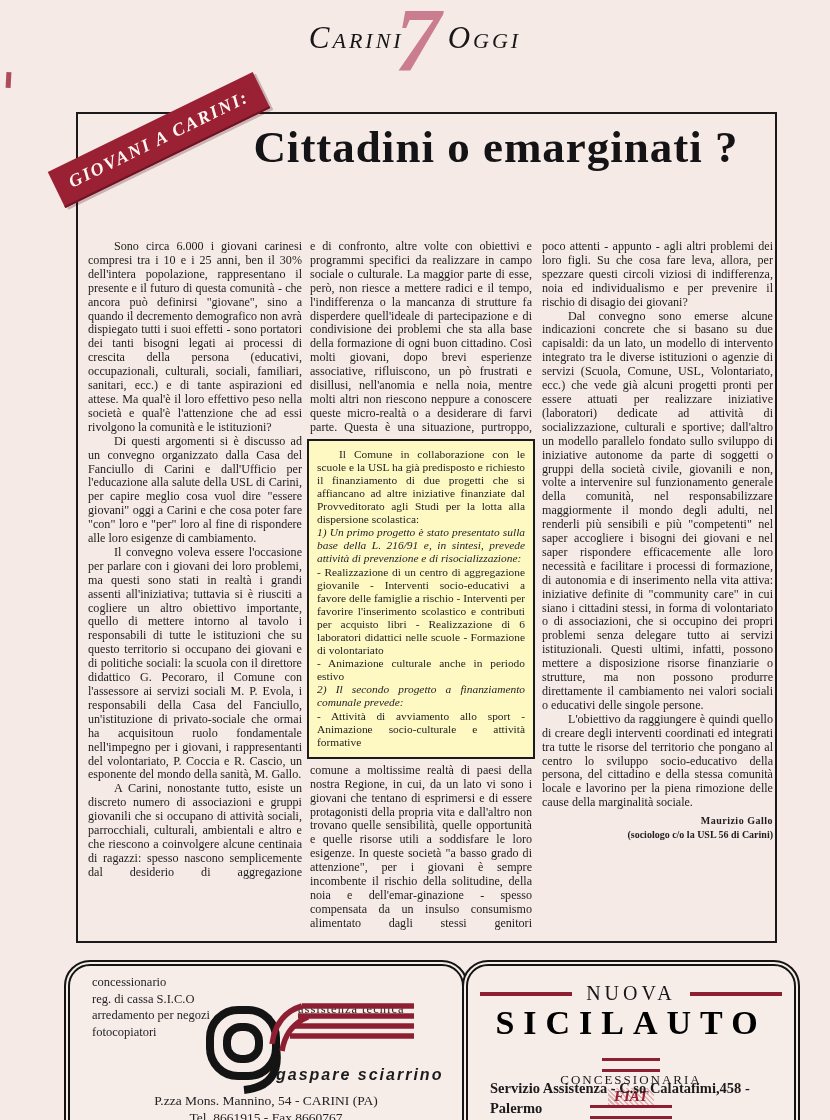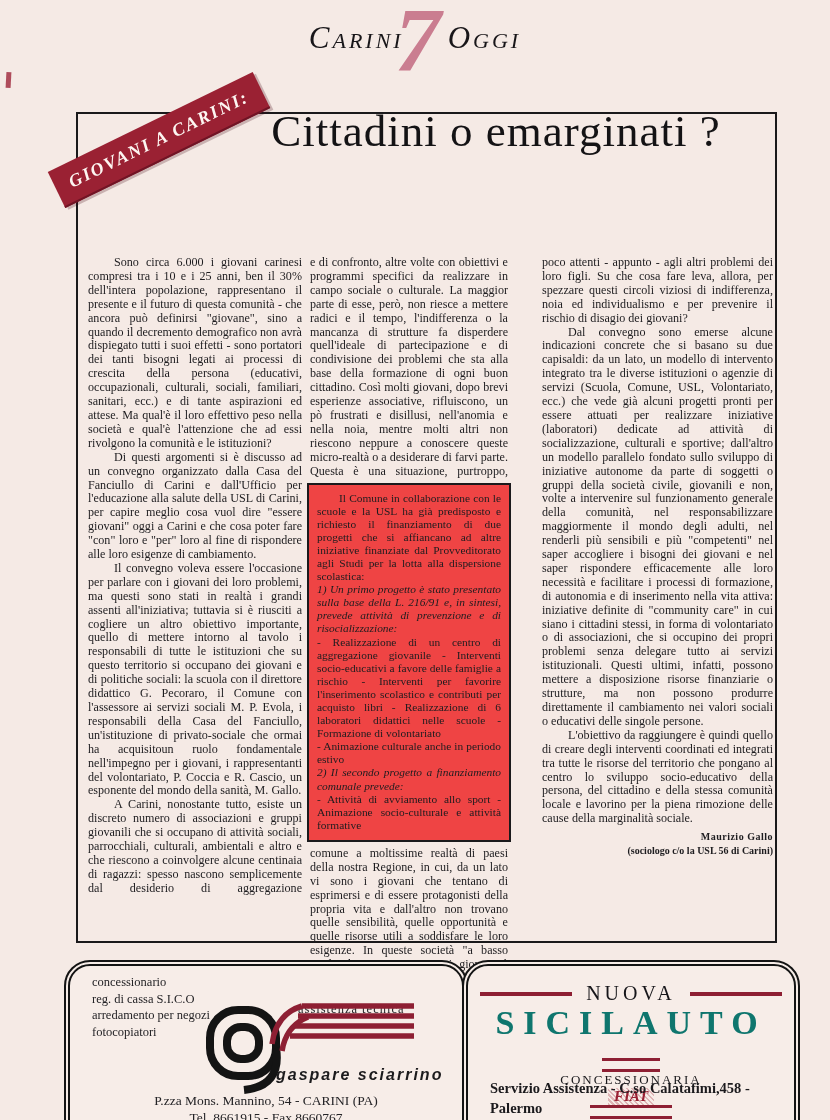--- a/index.html
+++ b/index.html
@@ -15,36 +15,36 @@
   .mh-word{position:relative;z-index:1;font-variant:small-caps;font-style:italic;font-size:31px;letter-spacing:3px;color:#181619;font-weight:500;}
   .mh-oggi{margin-left:40px;}
 
   
   .frame{position:absolute;left:76px;top:112px;width:697px;height:827px;border:2px solid #1a191b;background:transparent;}
 
   
   .ribbon{position:absolute;left:45px;top:120px;width:228px;height:38px;background:#9a2133;transform:rotate(-26deg);display:flex;align-items:center;justify-content:center;z-index:4;box-shadow:2px 3px 0 rgba(70,12,24,.25);border-bottom:2px solid #701425;}
   .ribbon span{color:#fdf6f2;font-style:italic;font-weight:bold;font-size:18px;letter-spacing:2px;white-space:nowrap;font-family:"Liberation Serif",serif;}
 
-  .title{position:absolute;left:228px;top:105px;width:536px;margin:0;text-align:center;font-size:45px;font-weight:normal;letter-spacing:1px;color:#141315;font-family:"Liberation Serif",serif;}
+  .title{position:absolute;left:228px;top:121px;width:536px;margin:0;text-align:center;font-size:45px;font-weight:bold;letter-spacing:1px;color:#141315;font-family:"Liberation Serif",serif;}
 
   .subtitle{position:absolute;left:100px;top:220px;width:460px;display:flex;align-items:center;}
   .bullet{width:13px;height:13px;border-radius:50%;background:#9a2133;margin-right:16px;flex:0 0 auto;}
   .subtitle-text{font-size:19px;font-weight:bold;font-style:italic;word-spacing:7px;letter-spacing:.5px;color:#1b1a1c;}
 
   
-  .col{position:absolute;top:256px;font-size:12.1px;line-height:13.9px;text-align:justify;color:#1d1c1f;z-index:1;}
+  .col{position:absolute;top:240px;font-size:12.1px;line-height:13.9px;text-align:justify;color:#1d1c1f;z-index:1;}
   .col1{left:88px;width:214px;}
-  .col2{left:310px;width:198px;}
+  .col2{left:310px;width:222px;}
   .col3{left:542px;width:231px;}
   .para{margin:0;}
   .indent{text-indent:26px;}
   .cont{text-align-last:justify;}
 
-  .inset-box{margin:4px -3px 5px -3px;border:2px solid #1b1a1c;padding:7px 8px 8px;background:#ef4444;}
+  .inset-box{margin:4px -3px 5px -3px;border:2px solid #1b1a1c;padding:7px 8px 8px;background:#fef9c3;}
   .bpara{margin:0;font-size:11.4px;line-height:13.1px;text-align:justify;}
   .bpara.bindent{text-indent:22px;}
   .bpara.italic{font-style:italic;}
 
   .author{margin-top:4px;text-align:right;}
   .author-name{font-weight:bold;font-size:10px;letter-spacing:.5px;}
   .author-note{font-weight:bold;font-size:10px;}
 
   
   .ad{position:absolute;top:960px;height:200px;border:6px double #141414;border-radius:26px;background:#f7ede8;z-index:5;}
@@ -57,21 +57,21 @@
   .gs-logo{position:absolute;left:112px;top:30px;}
   .gaspare{position:absolute;left:206px;top:100px;font-family:"Liberation Sans","DejaVu Sans",sans-serif;font-weight:bold;font-style:italic;font-size:16px;letter-spacing:2px;color:#1c1b1d;}
   .ad-left-addr{position:absolute;left:0;top:126px;width:100%;text-align:center;font-size:13.5px;line-height:17px;color:#242326;}
 
   
   .nuova-row{position:absolute;left:0;top:16px;width:100%;display:flex;align-items:center;justify-content:center;gap:14px;}
   .red-bar{height:4px;background:#8e1f33;flex:0 0 auto;}
   .bar-l{width:92px;}
   .bar-r{width:92px;}
   .nuova-text{font-size:20px;letter-spacing:4px;color:#17161a;font-weight:500;font-family:Liberation Serif, serif;}
-  .sicilauto{position:absolute;left:0;top:38px;width:100%;text-align:center;font-size:34px;font-weight:bold;letter-spacing:9px;color:#0f766e;}
+  .sicilauto{position:absolute;left:0;top:38px;width:100%;text-align:center;font-size:34px;font-weight:bold;letter-spacing:9px;color:#000000;}
   .conc-row{position:absolute;left:0;top:92px;width:100%;display:flex;align-items:center;justify-content:center;flex-direction:column;}
   .dbl-line{height:8px;border-top:3px solid #8e1f33;border-bottom:3px solid #8e1f33;flex:0 0 auto;}
   .w60{width:58px;}
   .w85{width:82px;}
   .conc{font-size:13px;letter-spacing:2px;color:#1a191c;}
   .fiat{font-size:15px;font-weight:bold;font-style:italic;color:#9a2133;padding:0 6px;background:repeating-linear-gradient(45deg,rgba(158,35,53,.28) 0 1.5px,rgba(158,35,53,0) 1.5px 3.5px);}
   .ad-right-addr{position:absolute;left:22px;top:112px;font-size:14.5px;font-weight:bold;line-height:20px;color:#1b1a1d;}
 </style>
 </head>
 <body>

